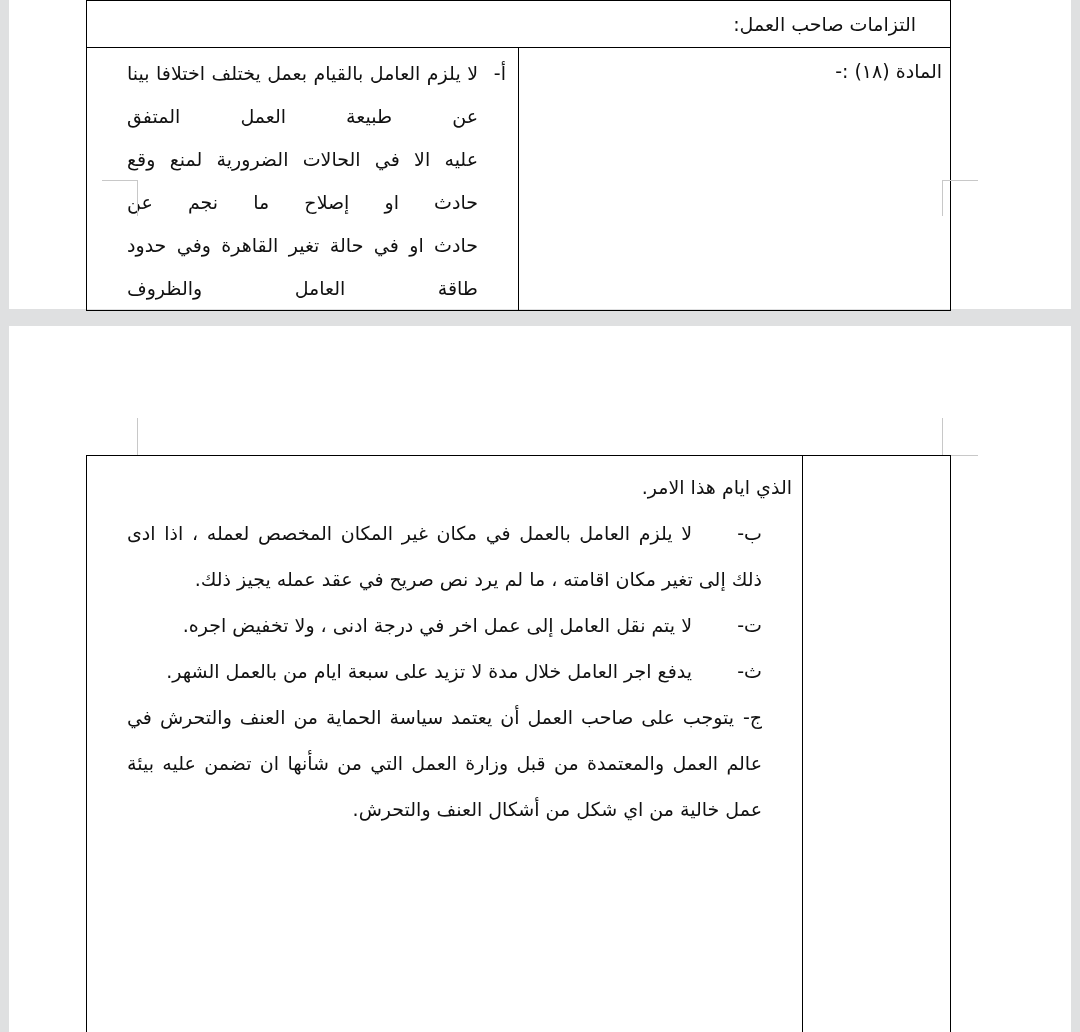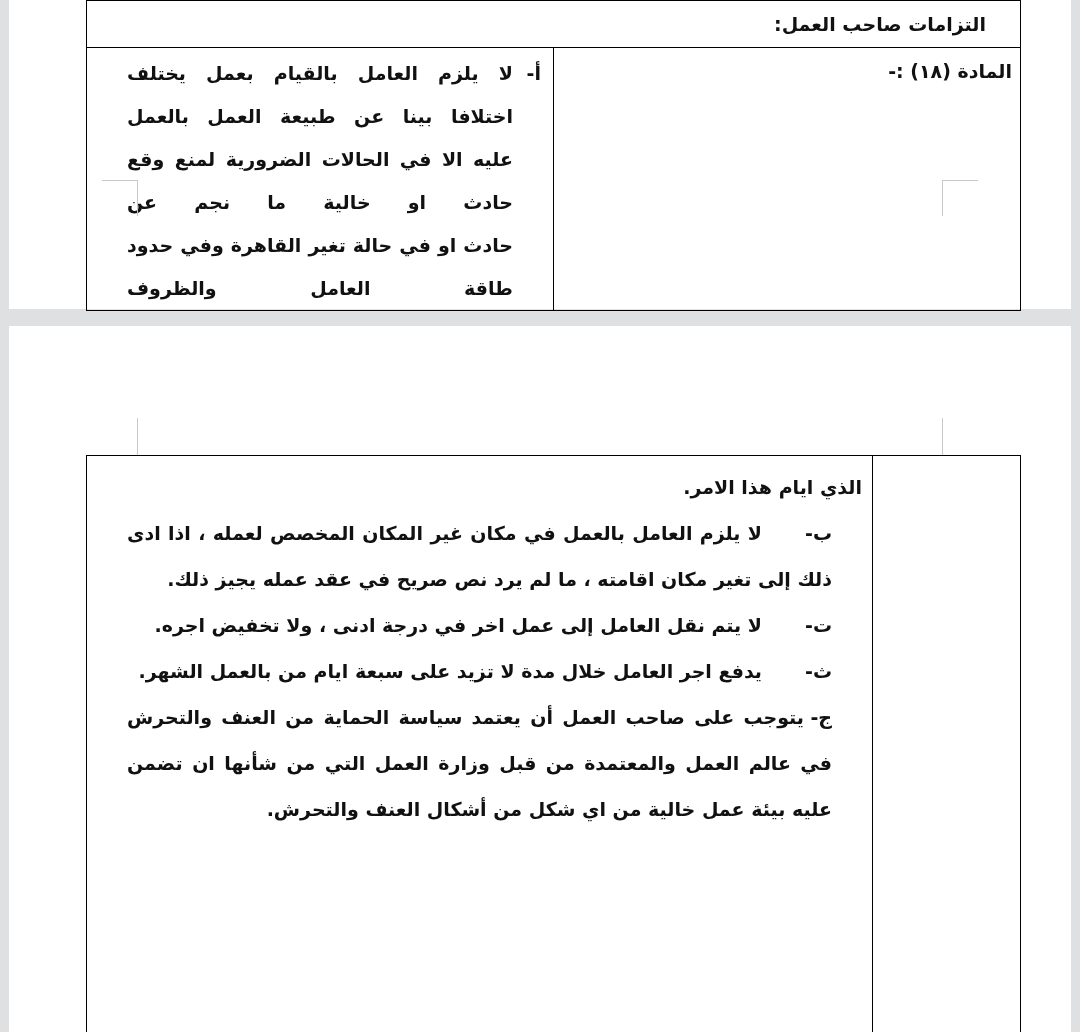--- a/index.html
+++ b/index.html
@@ -2,21 +2,21 @@
 <html><head>
 <meta charset="utf-8">
 <style>
   html, body { margin:0; padding:0; }
   body { width:1080px; height:1032px; background:#dfe0e1; position:relative; overflow:hidden;
          font-family:"DejaVu Sans", sans-serif; color:#111; }
   .page { position:absolute; left:9px; width:1062px; background:#fff; }
   #page1 { top:-10px; height:319px; }
   #page2 { top:326px; height:720px; }
   .mark { position:absolute; background:#c8c8c8; }
-  table.doc { position:absolute; left:77px; border-collapse:collapse; width:935px; table-layout:fixed; direction:rtl;font-weight:bold; }
+  table.doc { position:absolute; left:77px; border-collapse:collapse; width:865px; table-layout:fixed; direction:rtl; }
   table.doc td { border:1.5px solid #000; vertical-align:top; padding:0; }
   .txt { font-size:19px; direction:rtl; text-align:justify; text-align-last:right; }
   .hdr { height:46px; line-height:46px; padding-right:34px !important; text-align:right; font-size:19px; }
   .artcell { width:147px; font-size:19px; }
   .art { padding:8px 8px 0 0; line-height:30px; text-align:right; }
   .body1 { padding:4px 12px 0 40px !important; line-height:43px; }
   .body2 { padding:8px 12px 0 40px !important; line-height:46px; }
   .item { display:flex; direction:rtl; }
   .item .lbl { flex:0 0 auto; width:40px; white-space:nowrap; }
   .item .lbl.tight { width:28px; }
@@ -34,24 +34,24 @@
       </td>
     </tr>
     <tr style="height:133px;">
       <td class="artcell">
         <div class="art">المادة (١٨) :-</div>
       </td>
       <td class="txt body1">
         <div class="item">
           <span class="lbl tight">أ-</span>
           <div class="ct">
-            <div style="text-align-last:justify;">لا يلزم العامل بالقيام بعمل يختلف اختلافا بينا عن طبيعة العمل بالعمل</div>
+            <div style="text-align-last:justify;">لا يلزم العامل بالقيام بعمل يختلف اختلافا بينا عن طبيعة العمل المتفق</div>
           </div>
         </div>
-        <div style="padding-right:28px;text-align:justify;text-align-last:justify;">عليه الا في الحالات الضرورية لمنع وقع حادث او خالية ما نجم عن</div>
+        <div style="padding-right:28px;text-align:justify;text-align-last:justify;">عليه الا في الحالات الضرورية لمنع وقع حادث او إصلاح ما نجم عن</div>
         <div style="padding-right:28px;text-align:justify;text-align-last:justify;">حادث او في حالة تغير القاهرة وفي حدود طاقة العامل والظروف</div>
       </td>
     </tr>
   </tbody>
     </table>
 
   <div class="mark" style="left:93px;top:190px;width:35px;height:1px;"></div>
   <div class="mark" style="left:128px;top:190px;width:1px;height:36px;"></div>
   <div class="mark" style="left:933px;top:190px;width:36px;height:1px;"></div>
   <div class="mark" style="left:933px;top:190px;width:1px;height:36px;"></div>

